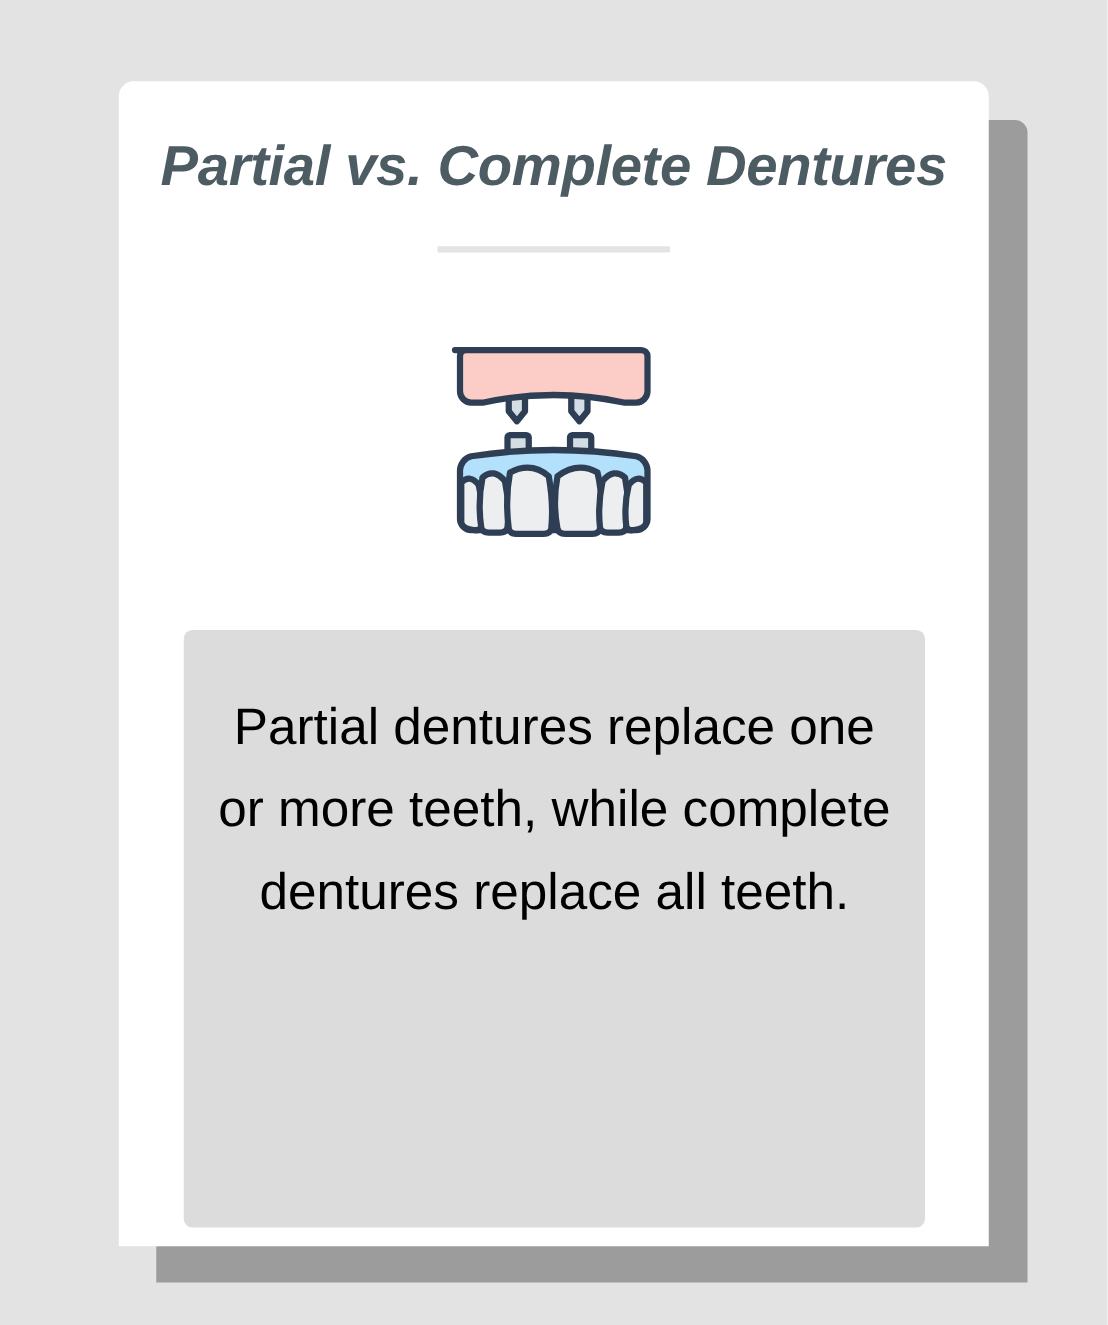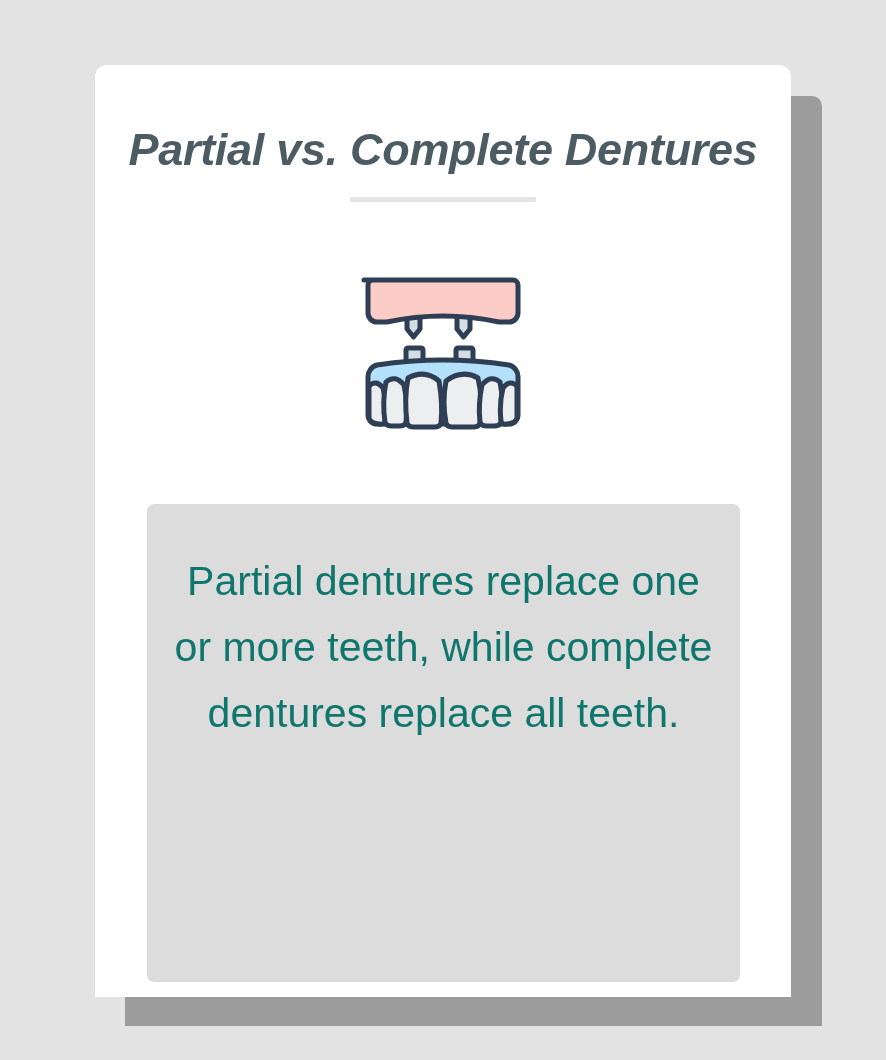--- a/index.html
+++ b/index.html
@@ -53,21 +53,20 @@
     top: 40px;
     width: 696px;
     text-align: center;
     font-size: 45px;
     line-height: 56px;
     font-weight: 700;
     font-style: italic;
     color: #4d5c63;
     letter-spacing: -0.3px;
     white-space: nowrap;
-    margin-top: 17px;
   }
 
   
   .divider {
     position: absolute;
     left: 255px;
     top: 132px;
     width: 186px;
     height: 5px;
     background: #e4e4e4;
@@ -92,21 +91,21 @@
     width: 593px;
     height: 478px;
     background: #dcdcdc;
     border-radius: 7px;
     box-sizing: border-box;
     padding: 44px 26px 0 26px;
   }
   .desc-text {
     font-size: 41px;
     line-height: 66px;
-    color: #0f766e;
+    color: #000000;
     text-align: center;
     font-weight: 400;
   }
 </style>
 </head>
 <body>
 
 <div id="stage">
 
   <div class="card-shadow"></div>

